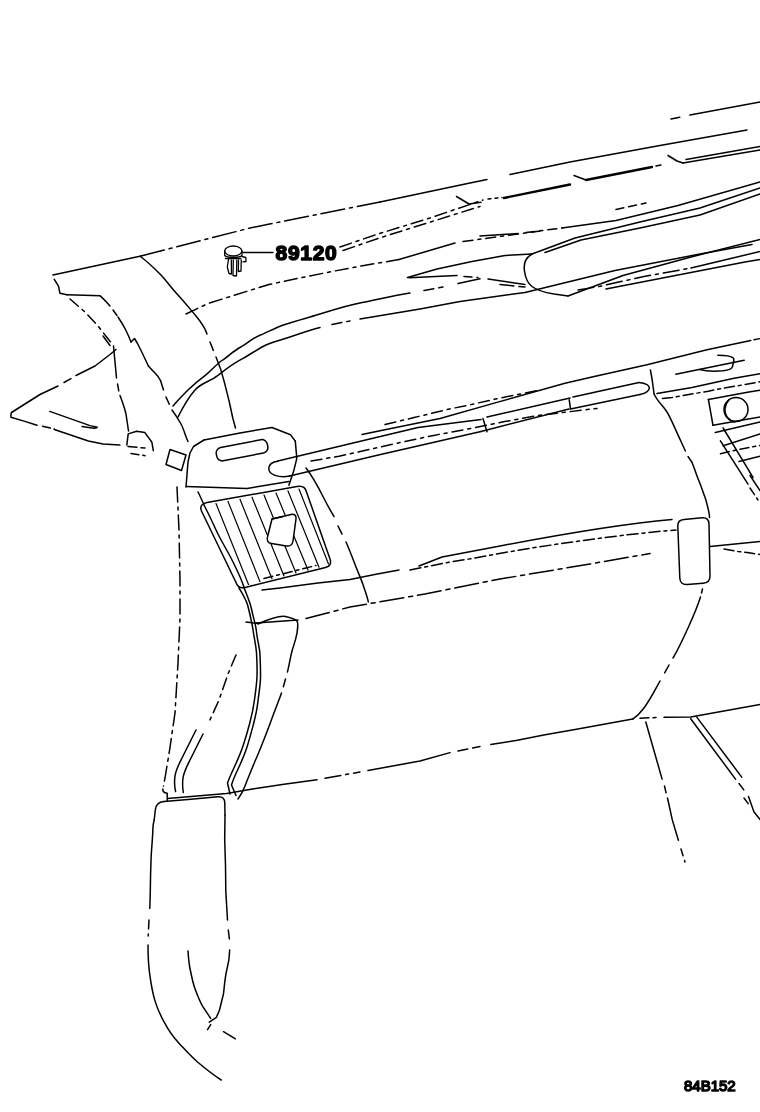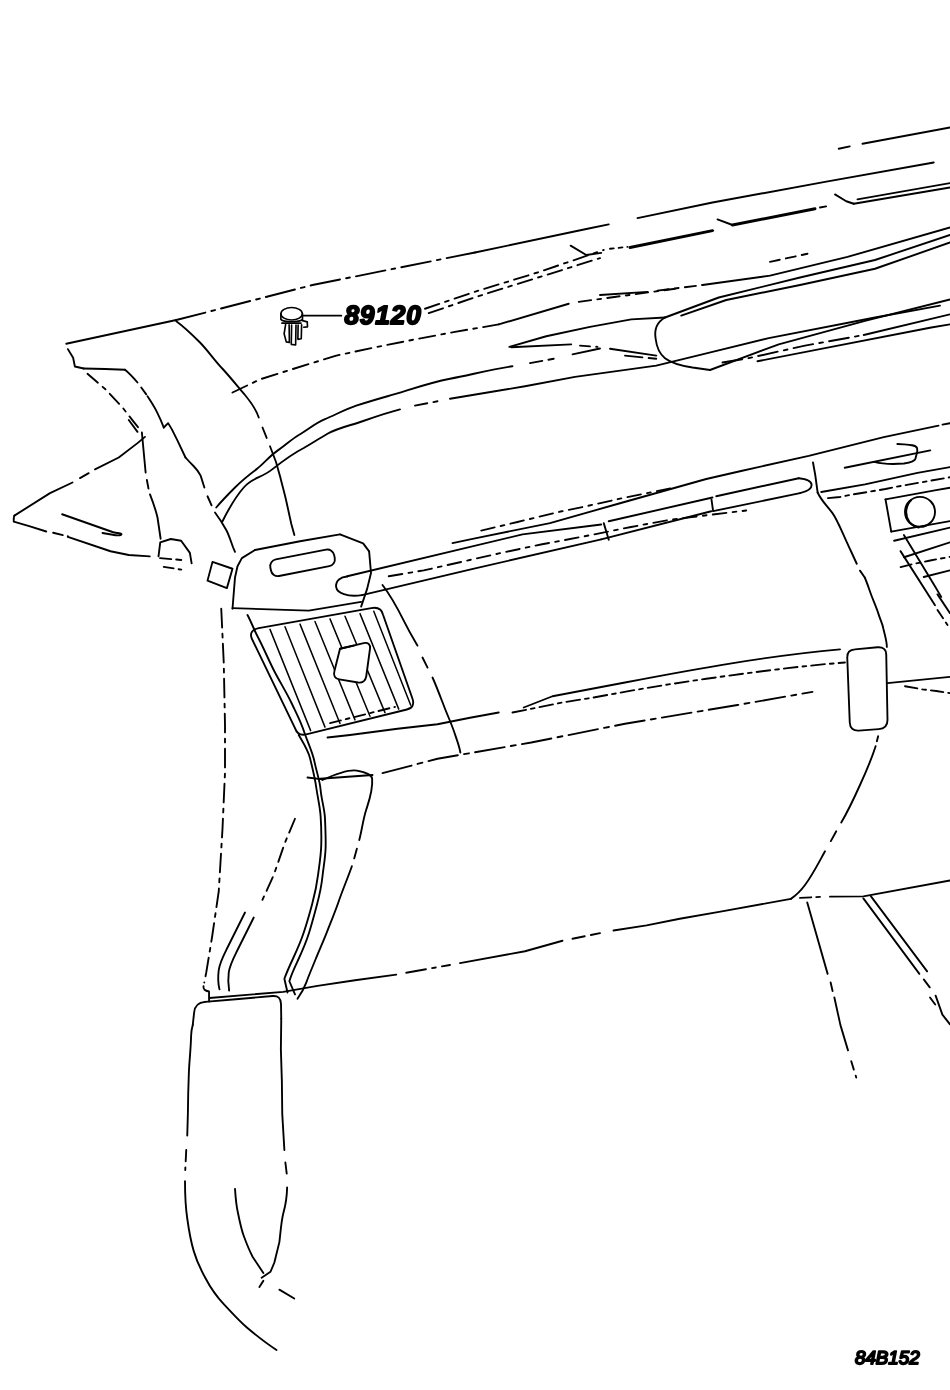--- a/index.html
+++ b/index.html
@@ -1,16 +1,16 @@
 <!DOCTYPE html>
 <html><head>
 <meta charset="utf-8">
 <style>
 html,body{margin:0;padding:0;background:#ffffff;}
-#page{width:760px;height:1112px;position:relative;background:#fff;font-family:"Liberation Sans",sans-serif;font-style:italic;}
+#page{width:760px;height:1112px;position:relative;background:#fff;font-family:"Liberation Sans",sans-serif;}
 svg{position:absolute;left:0;top:0;}
 .lbl{font-family:"Liberation Sans",sans-serif;font-weight:bold;font-size:21px;fill:#000;letter-spacing:0.7px;}
 .code{font-family:"Liberation Sans",sans-serif;font-size:15px;fill:#000;}
 </style>
 </head>
 <body>
 
 <div id="page">
 <svg width="760" height="1112" viewBox="0 0 760 1112" fill="none" stroke="#000" stroke-width="1.5" stroke-linecap="round" stroke-linejoin="round">
 

